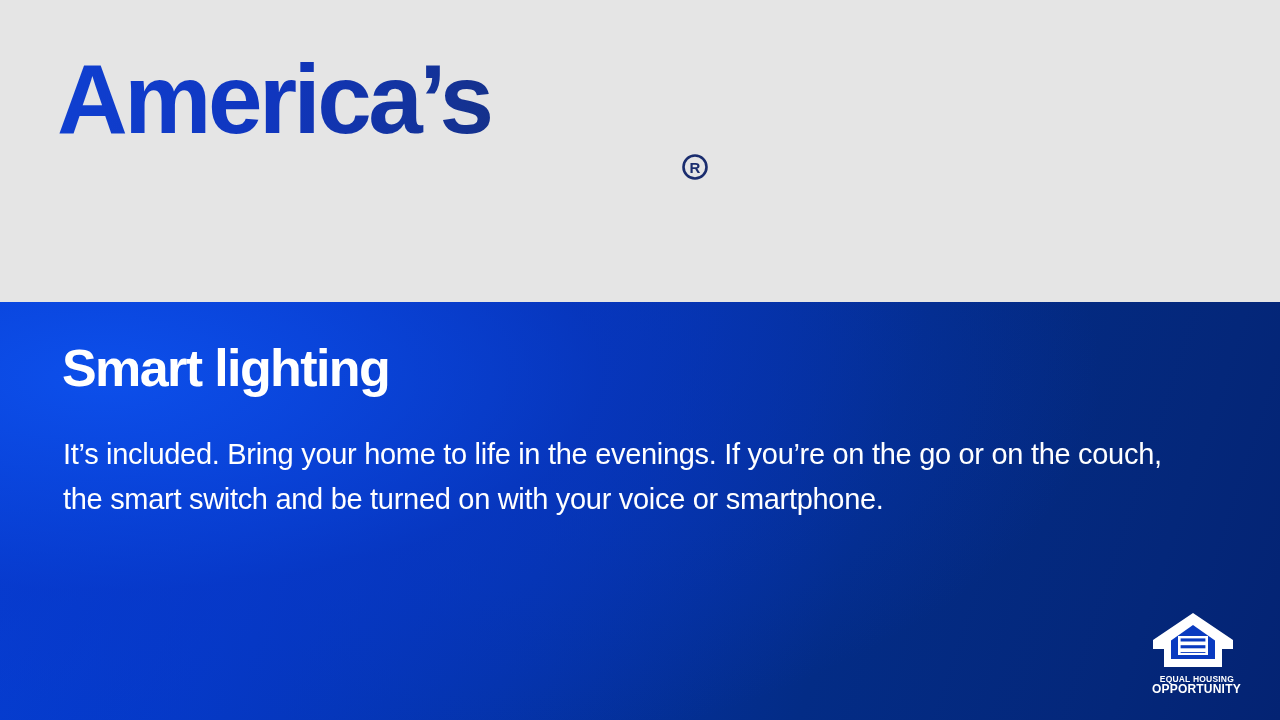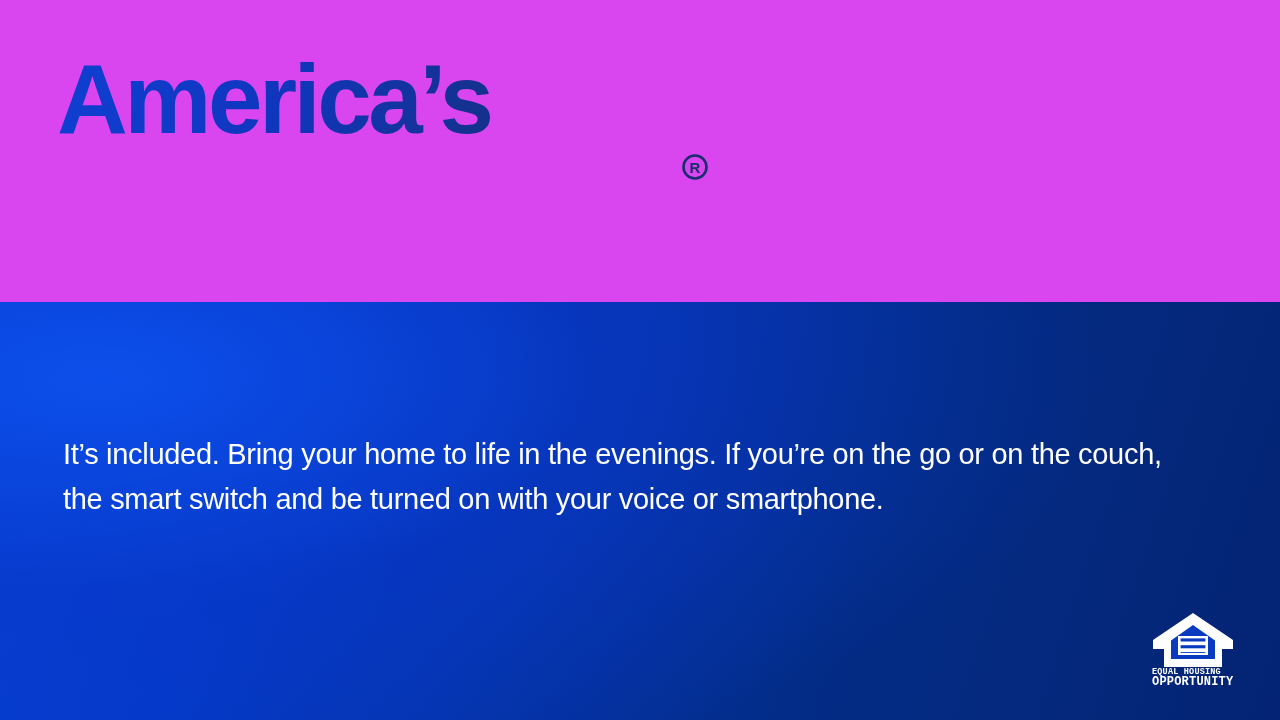--- a/index.html
+++ b/index.html
@@ -15,21 +15,21 @@
     width:1280px;
     height:720px;
     background:#ffffff;
   }
 
   
   .logo-band {
     position:absolute;
     left:0; top:0;
     width:1280px; height:302px;
-    background:#d946ef;
+    background:#e5e5e5;
   }
 
   .brand-lockup {
     position:absolute;
     left:57px;
     top:52px;
     width:680px;
   }
 
   .brand-line {
@@ -102,24 +102,24 @@
   
   .eho {
     position:absolute;
     left:1152px;
     top:310px;
     width:82px;
     height:80px;
   }
   .eho-house { display:block; width:82px; height:56px; }
   .eho-text {
-    margin-top:0;
-    text-align:left;
+    margin-top:7px;
+    text-align:right;
     color:#ffffff;
-    font-family:Liberation Mono, monospace;
+    font-family:Liberation Sans, sans-serif;
     line-height:9.5px;
   }
   .eho-text .l1 {
     display:block;
     font-size:8.5px;
     font-weight:bold;
     letter-spacing:0.2px;
   }
   .eho-text .l2 {
     display:block;
@@ -143,20 +143,21 @@
       <svg viewBox="0 0 28 28" width="28" height="28" aria-hidden="true">
         <circle cx="14" cy="14" r="11.5" fill="none" stroke="#1A2D6E" stroke-width="2.6"></circle>
         <text x="14" y="20" text-anchor="middle" font-family="Liberation Sans, sans-serif" font-size="15" font-weight="bold" fill="#1A2D6E">R</text>
       </svg>
     </div>
 
   </div>
 
   <div class="blue-panel">
 
+    <h1 class="panel-heading">Smart lighting</h1>
 
     <p class="panel-body">It’s included. Bring your home to life in the evenings. If you’re on the go or on the couch, the smart switch and be turned on with your voice or smartphone.</p>
 
     <div class="eho">
       <svg class="eho-house" viewBox="0 0 82 56" aria-hidden="true">
 
         <path d="M41 1 L81 28 L81 37 L70 37 L70 55 L12 55 L12 37 L1 37 L1 28 Z" fill="#ffffff"></path>
 
         <path d="M41 13 L63 28.5 L63 47 L19 47 L19 28.5 Z" fill="#093AC0"></path>
 

